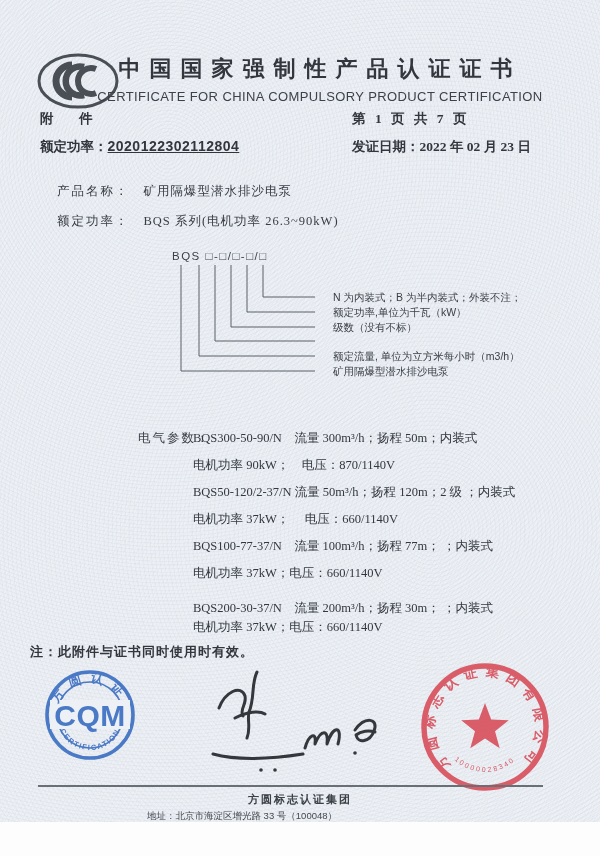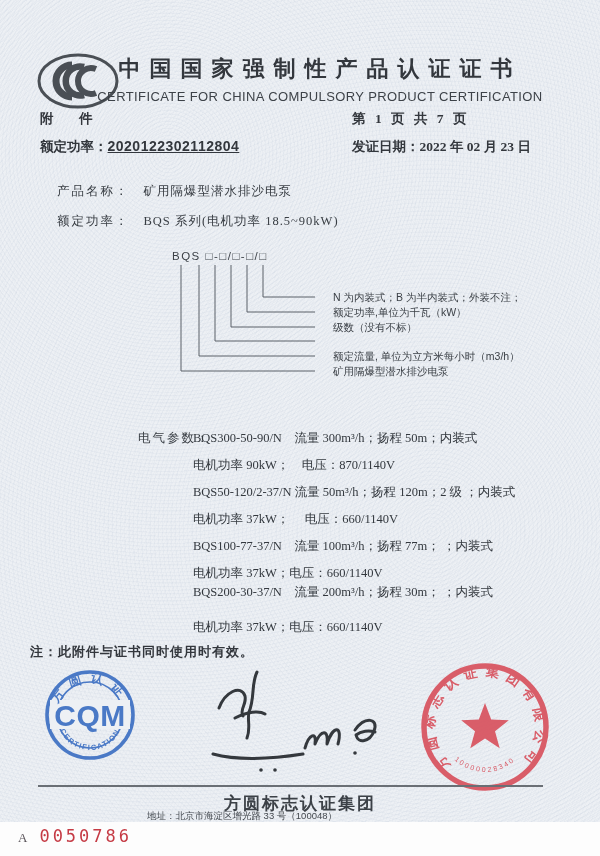--- a/index.html
+++ b/index.html
@@ -55,21 +55,21 @@
 
   .note { left:30px; top:643px; font-size:13px; font-weight:600; color:#33373d; letter-spacing:1px;
           font-family:"Liberation Serif","DejaVu Serif",serif; }
 
   .cqm-svg { left:42px; top:669px; }
   .sig-svg { left:205px; top:658px; }
   .seal-svg { left:418px; top:660px; opacity:.92; }
 
   .divider { left:38px; top:785px; width:505px; height:1.5px; background:#6a6f75; }
 
-  .footer-org  { left:0; top:792px; width:600px; text-align:center; font-size:17px; font-weight:700;
+  .footer-org  { left:0; top:792px; width:600px; text-align:center; font-size:11px; font-weight:700;
                  letter-spacing:2px; color:#3c4147; }
   .footer-addr { left:0; top:810px; width:484px; text-align:center; font-size:9.5px; color:#44494f; }
   .footer-web  { left:0; top:821px; width:600px; text-align:center; font-size:10.5px; font-weight:700;
                  letter-spacing:1px; color:#3c4147; }
 
   .serial { left:18px; top:826px; }
   .serial .pfx { font-family:"Liberation Serif","DejaVu Serif",serif; font-size:13px; color:#5a545a; margin-right:12px; }
   .serial .no  { font-family:"DejaVu Sans Mono",monospace; font-size:17px; color:#c53a44; letter-spacing:3px; }
 </style>
 </head>
@@ -93,21 +93,21 @@
     <span>额定功率：</span><span class="num">2020122302112804</span>
   </div>
   <div class="abs meta issuedate">
     <span>发证日期：</span><span>2022 年 02 月 23 日</span>
   </div>
 
   <div class="abs field prod-name">
     <span class="lab">产品名称：</span><span class="val">矿用隔爆型潜水排沙电泵</span>
   </div>
   <div class="abs field prod-model">
-    <span class="lab">额定功率：</span><span class="val">BQS 系列(电机功率 18.5~90kW)</span>
+    <span class="lab">额定功率：</span><span class="val">BQS 系列(电机功率 26.3~90kW)</span>
   </div>
 
   <div class="abs pattern">BQS □-□/□-□/□</div>
   <svg class="abs diagram-svg" width="400" height="115" viewBox="0 0 400 115">
     <g fill="none" stroke="#5a6068" stroke-width="1">
       <polyline points="93,2 93,34 145,34"></polyline>
       <polyline points="77,2 77,49 145,49"></polyline>
       <polyline points="61,2 61,64 145,64"></polyline>
       <polyline points="45,2 45,78 145,78"></polyline>
       <polyline points="29,2 29,93 145,93"></polyline>
@@ -121,21 +121,21 @@
   <div class="abs dlabel" style="top:365px">矿用隔爆型潜水排沙电泵</div>
 
 
   <div class="abs elec-label">电气参数：</div>
   <div class="abs eline" style="top:430px">BQS300-50-90/N　流量 300m³/h；扬程 50m；内装式</div>
   <div class="abs eline" style="top:457px">电机功率 90kW；　电压：870/1140V</div>
   <div class="abs eline" style="top:484px">BQS50-120/2-37/N 流量 50m³/h；扬程 120m；2 级 ；内装式</div>
   <div class="abs eline" style="top:511px">电机功率 37kW；　 电压：660/1140V</div>
   <div class="abs eline" style="top:538px">BQS100-77-37/N　流量 100m³/h；扬程 77m； ；内装式</div>
   <div class="abs eline" style="top:565px">电机功率 37kW；电压：660/1140V</div>
-  <div class="abs eline" style="top:584px">BQS200-30-37/N　流量 200m³/h；扬程 30m； ；内装式</div>
+  <div class="abs eline" style="top:600px">BQS200-30-37/N　流量 200m³/h；扬程 30m； ；内装式</div>
   <div class="abs eline" style="top:619px">电机功率 37kW；电压：660/1140V</div>
 
   <div class="abs note">注：此附件与证书同时使用时有效。</div>
 
   <svg class="abs cqm-svg" width="96" height="96" viewBox="0 0 96 96">
     <defs>
       <path id="cqmTop" d="M 14 60 A 34 34 0 1 1 82 60" transform="translate(0,-12.6)"></path>
       <path id="cqmBot" d="M 15 62 A 33 33 0 0 0 81 62" transform="translate(0,-14)"></path>
     </defs>
     <circle cx="48" cy="46" r="43" fill="none" stroke="#4a79c6" stroke-width="3.6"></circle>
@@ -178,17 +178,14 @@
       <textPath href="#sealBot" startOffset="50%" text-anchor="middle">1100000283409</textPath>
     </text>
   </svg>
 
   <div class="abs divider"></div>
   <div class="abs footer-org">方圆标志认证集团</div>
   <div class="abs footer-addr">地址：北京市海淀区增光路 33 号（100048）</div>
   <div class="abs footer-web">http://www.cqm.com.cn</div>
 
   <div class="abs bottom-strip"></div>
-  <div class="abs serial">
-    <span class="pfx">A</span><span class="no">0050786</span>
-  </div>
 
 </div>
 
 </body></html>

